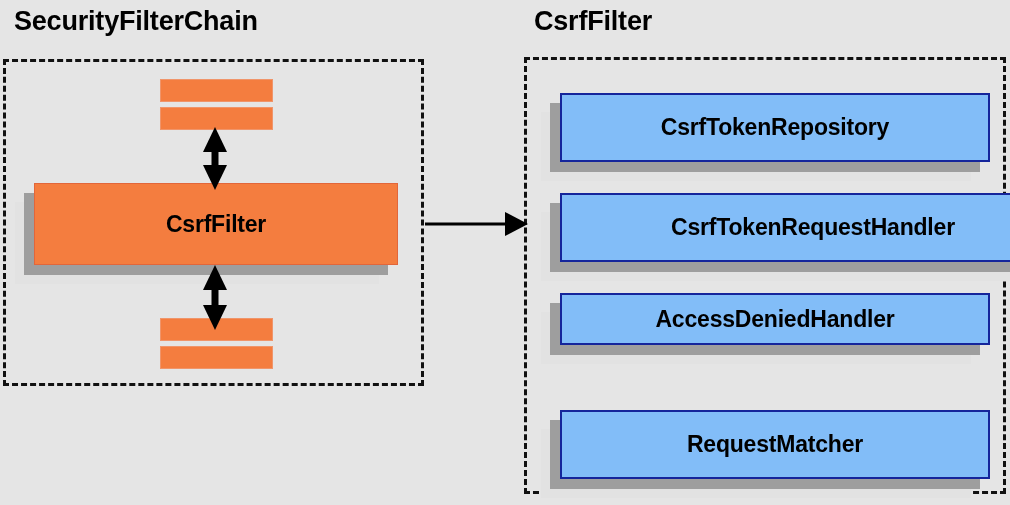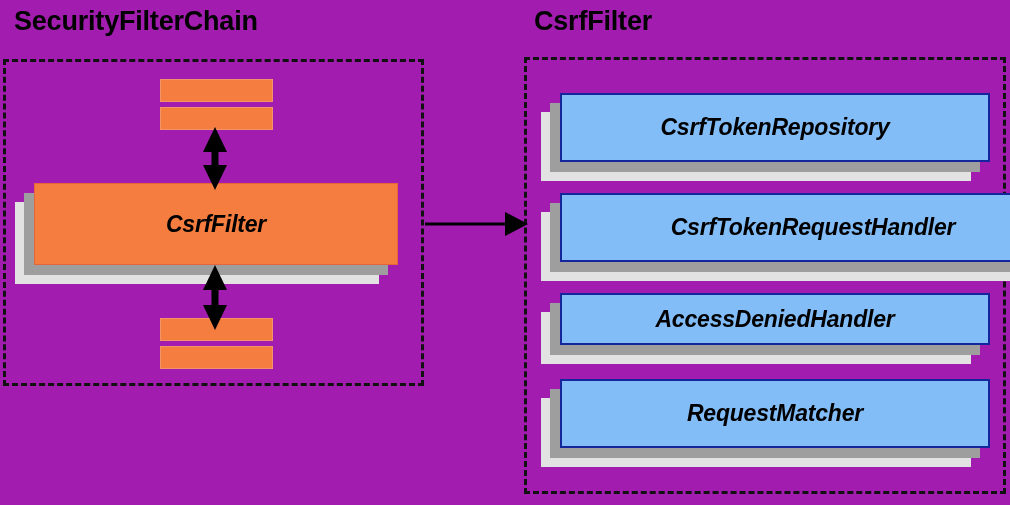--- a/index.html
+++ b/index.html
@@ -7,21 +7,21 @@
     padding: 0;
     background: #ffffff;
   }
   body {
     font-family: "Liberation Sans", sans-serif;
   }
   #canvas {
     position: relative;
     width: 1010px;
     height: 505px;
-    background: #a21caf;
+    background: #e5e5e5;
     overflow: hidden;
   }
 
   
   .panel-title {
     position: absolute;
     font-size: 27px;
     font-weight: bold;
     color: #000000;
     letter-spacing: -0.2px;
@@ -63,21 +63,20 @@
     transform: translate(-10px, 10px);
   }
   .node .face {
     position: absolute;
     left: 0; top: 0;
     width: 100%; height: 100%;
     box-sizing: border-box;
     display: flex;
     align-items: center;
     justify-content: center;
-    font-style: italic;
   }
   .node .label {
     font-size: 23px;
     font-weight: bold;
     color: #000000;
     white-space: nowrap;
     letter-spacing: -0.2px;
     line-height: 1;
   }
 
@@ -153,21 +152,21 @@
   </div>
 
   <div class="node node-blue" style="left:560px; top:293px; width:430px; height:52px;">
     <div class="shadow-far"></div>
     <div class="shadow-near"></div>
     <div class="face">
       <span class="label">AccessDeniedHandler</span>
     </div>
   </div>
 
-  <div class="node node-blue" style="left:560px; top:379px; width:430px; height:69px;">
+  <div class="node node-blue" style="left:560px; top:410px; width:430px; height:69px;">
     <div class="shadow-far"></div>
     <div class="shadow-near"></div>
     <div class="face">
       <span class="label">RequestMatcher</span>
     </div>
   </div>
 
   <svg class="arrow-layer" viewBox="0 0 1010 505">
 
     <g>

